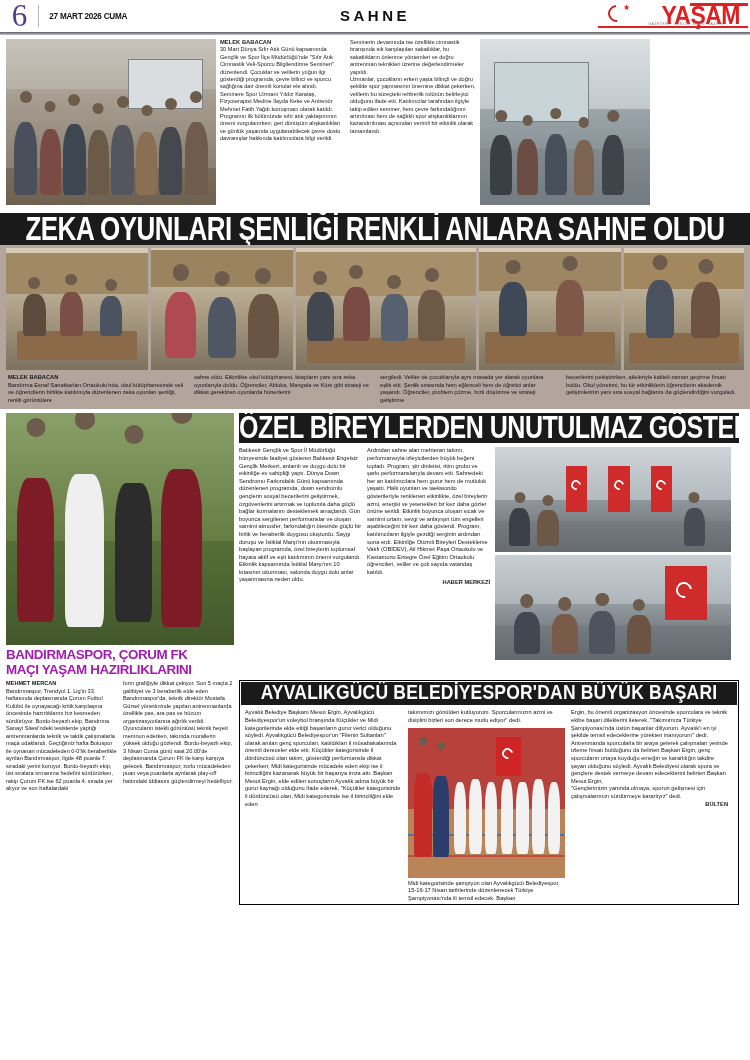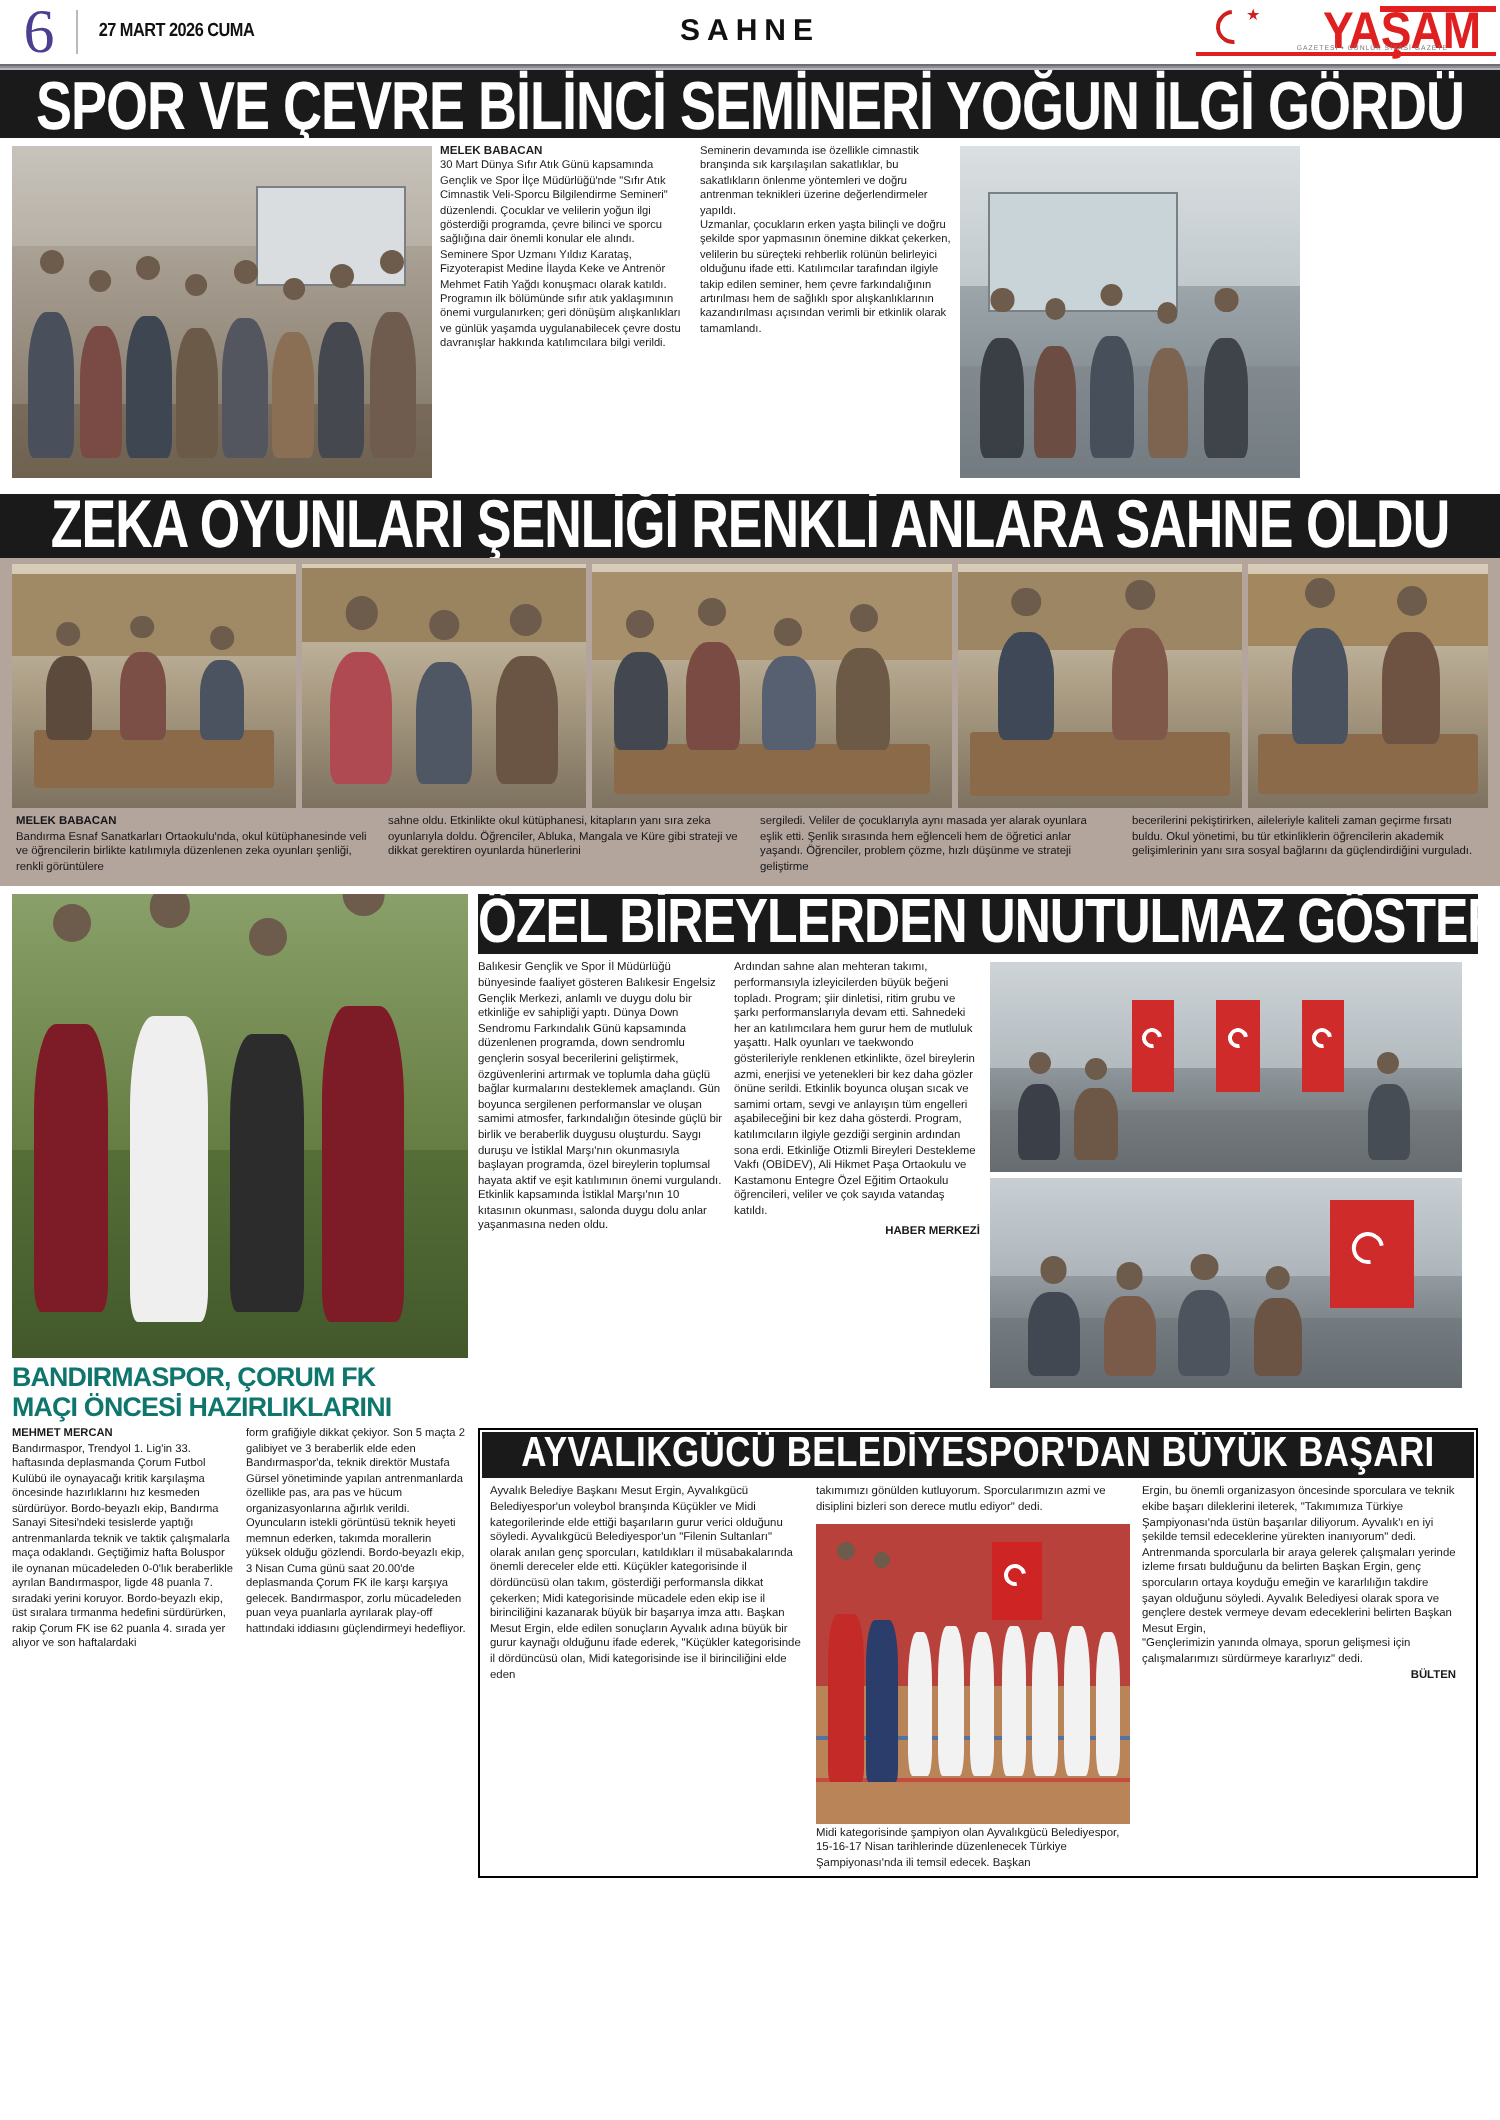--- a/index.html
+++ b/index.html
@@ -98,21 +98,21 @@
   }
   .sec2-text .c { width:178px; font-size:5.7px; line-height:7.6px; color:#16161a; }
   .sec2-text .byline { font-weight:700; }
   .sec2-band { background:#b3a49c; }
 
   
   .sec3 { display:flex; padding:4px 6px 0 6px; gap:5px; }
   .sec3-left { width:228px; }
   .sec3-left-photo { width:228px; height:232px; position:relative; overflow:hidden; background:#5e6b52; }
   .sec3-left-hl {
-    margin-top:3px; color:#0f766e; font-weight:900; line-height:14.5px;
+    margin-top:3px; color:#a21caf; font-weight:900; line-height:14.5px;
     font-size:13.4px; letter-spacing:-0.4px;
   }
   .sec3-left-hl .big {
     display:block; font-size:22px; line-height:23px; letter-spacing:-0.8px; margin-top:1px;
   }
   .sec3-right { width:500px; }
   .sec3-rhl-wrap { height:30px; overflow:hidden; }
   .sec3-rhl { height:28px; line-height:28px; font-size:25px; transform: scaleY(1.25); transform-origin:center; }
   .sec3-rbody { display:flex; gap:5px; margin-top:4px; }
   .sec3-rbody .col { width:123px; font-size:5.7px; line-height:7.6px; color:#18181a; }
@@ -176,23 +176,20 @@
       <div class="logo-rule-top"></div>
       <div class="logo-crescent"></div>
       <div class="logo-star">★</div>
       <div class="logo-word">YAŞAM</div>
       <div class="logo-sub">GAZETESİ  •  GÜNLÜK SİYASİ GAZETE</div>
       <div class="logo-rule-bot"></div>
     </div>
   </div>
   <div class="mast-rule"></div>
 
-  <div class="sec1-hl-wrap">
-    <div class="hl-black hl-cond sec1-hl">SPOR VE ÇEVRE BİLİNCİ SEMİNERİ YOĞUN İLGİ GÖRDÜ</div>
-  </div>
 
   <div class="sec1-body">
     <div class="sec1-photo ph-seminar">
       <div class="wallband"></div>
       <div class="screenbox" style="left:58%;top:12%;width:36%;height:30%;"></div>
       <div class="floor" style="height:22%"></div>
       <div class="figs">
         <div class="fig" style="left:4%;width:11%;height:44%;background:#4a4f5c;"></div>
         <div class="fig" style="left:16%;width:10%;height:40%;background:#7a4a44;"></div>
         <div class="fig" style="left:27%;width:11%;height:43%;background:#3e4652;"></div>
@@ -289,21 +286,21 @@
         <div class="floor" style="height:45%;background:rgba(70,95,45,.5)"></div>
         <div class="figs">
           <div class="fig" style="left:5%;bottom:10%;width:16%;height:62%;background:#7d1c26;border-radius:30% 30% 10% 10%;"></div>
           <div class="fig" style="left:26%;bottom:8%;width:17%;height:66%;background:#efefef;border-radius:30% 30% 10% 10%;"></div>
           <div class="fig" style="left:48%;bottom:10%;width:16%;height:60%;background:#2c2c2c;border-radius:30% 30% 10% 10%;"></div>
           <div class="fig" style="left:68%;bottom:8%;width:18%;height:68%;background:#7d1c26;border-radius:30% 30% 10% 10%;"></div>
         </div>
       </div>
       <div class="sec3-left-hl">
         <span>BANDIRMASPOR, ÇORUM FK</span><br>
-        <span>MAÇI ÖNCESİ HAZIRLIKLARINI</span>
+        <span>MAÇI YAŞAM HAZIRLIKLARINI</span>
       </div>
     </div>
 
     <div class="sec3-right">
       <div class="sec3-rhl-wrap">
         <div class="hl-black hl-cond sec3-rhl">ÖZEL BİREYLERDEN UNUTULMAZ GÖSTERİ</div>
       </div>
       <div class="sec3-rbody">
         <div class="col">Balıkesir Gençlik ve Spor İl Müdürlüğü bünyesinde faaliyet gösteren Balıkesir Engelsiz Gençlik Merkezi, anlamlı ve duygu dolu bir etkinliğe ev sahipliği yaptı.
 Dünya Down Sendromu Farkındalık Günü kapsamında düzenlenen programda, down sendromlu gençlerin sosyal becerilerini geliştirmek, özgüvenlerini artırmak ve toplumla daha güçlü bağlar kurmalarını desteklemek amaçlandı.

